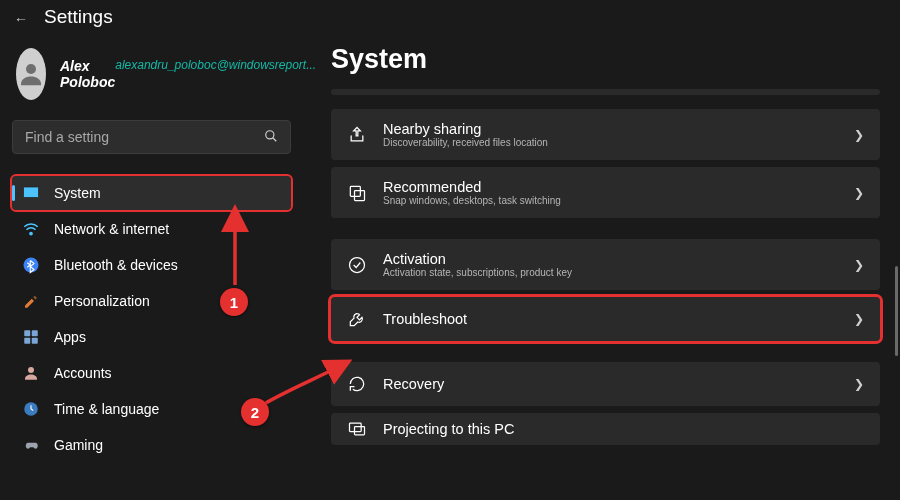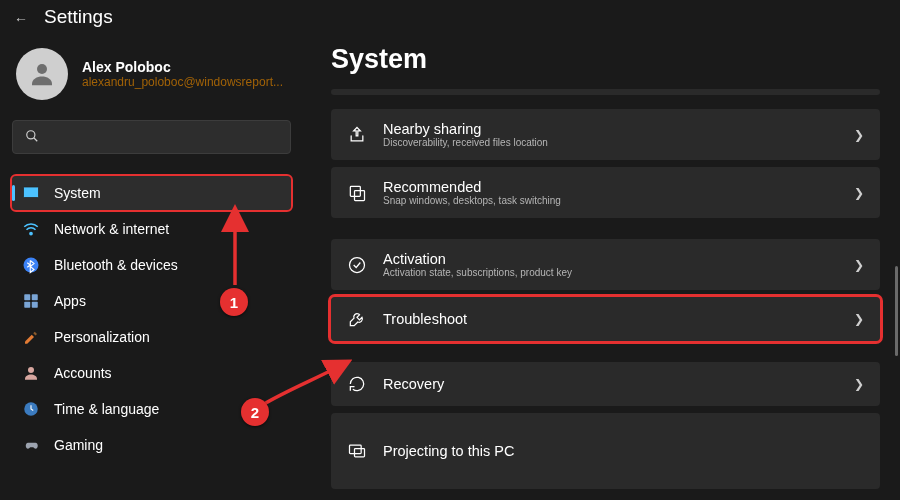--- a/index.html
+++ b/index.html
@@ -51,23 +51,23 @@
     .avatar {
       width: 52px;
       height: 52px;
       border-radius: 50%;
       background: #cfcfcf;
       display: flex;
       align-items: center;
       justify-content: center;
     }
     .avatar svg { width: 30px; height: 30px; fill: #6e6e6e; }
-    .profile-text { display: flex; flex-direction: column; }
+    .profile-text { display: flex; flex-direction: row; font-style: italic; }
     .profile-name { font-size: 14px; font-weight: 600; }
-    .profile-email { font-size: 12px; color: #a16207; }
+    .profile-email { font-size: 12px; color: #14b8a6; }
     .search-box {
       background: #2d2d2d;
       border: 1px solid #3c3c3c;
       border-radius: 4px;
       display: flex;
       align-items: center;
       padding: 0 12px;
       height: 34px;
       margin-bottom: 18px;
     }
@@ -158,21 +158,21 @@
       flex-shrink: 0;
     }
     .card-icon svg { width: 20px; height: 20px; stroke: #fff; fill: none; stroke-width: 1.5; }
     .card-text { flex: 1; display: flex; flex-direction: column; }
     .card-title { font-size: 14.5px; font-weight: 400; }
     .card-sub { font-size: 10px; color: #b5b5b5; }
     .chevron { color: #cfcfcf; font-size: 12px; }
     .spacer-card {
       background: #2a2a2a;
       border-radius: 4px;
-      padding: 28px 16px;
+      padding: 6px 16px;
       display: flex;
       align-items: center;
       gap: 16px;
     }
     .divider-gap { height: 7px; }
     .scrollbar {
       position: absolute;
       right: 2px;
       top: 266px;
       width: 3px;
@@ -209,20 +209,21 @@
             <path d="M4 20c0-4 4-6 8-6s8 2 8 6v1H4z"></path>
           </svg>
       </div>
       <div class="profile-text">
         <span class="profile-name">Alex Poloboc</span>
         <span class="profile-email">alexandru_poloboc@windowsreport...</span>
       </div>
     </div>
 
     <div class="search-box">
+      <input class="search-input" type="text" placeholder="Find a setting" style="">
       <span class="search-icon">
         <svg width="14" height="14" viewBox="0 0 24 24" fill="none" stroke="#cfcfcf" stroke-width="2">
             <circle cx="10" cy="10" r="7"></circle>
             <line x1="21" y1="21" x2="15" y2="15"></line>
           </svg>
       </span>
     </div>
 
     <nav class="nav">
       <div class="nav-item active highlighted">
@@ -248,37 +249,37 @@
         <span class="nav-icon">
           <svg viewBox="0 0 24 24">
               <circle cx="12" cy="12" r="10" fill="#3b82f6"></circle>
               <path d="M11 6l5 4-5 4 5 4-5 4V6M7 9l4 3-4 3" stroke="#fff" stroke-width="1.5" fill="none"></path>
             </svg>
         </span>
         <span>Bluetooth &amp; devices</span>
       </div>
       <div class="nav-item">
         <span class="nav-icon">
+          <svg viewBox="0 0 24 24">
+              <path d="M4 18l9-9 3 3-9 9H4v-3z" fill="#e27b34"></path>
+              <path d="M15 7l2-2 3 3-2 2-3-3z" fill="#8b5a2b"></path>
+            </svg>
+        </span>
+        <span>Personalization</span>
+      </div>
+      <div class="nav-item">
+        <span class="nav-icon">
           <svg viewBox="0 0 24 24" fill="#7aa5d6">
               <rect x="3" y="3" width="8" height="8" rx="1"></rect>
               <rect x="13" y="3" width="8" height="8" rx="1"></rect>
               <rect x="3" y="13" width="8" height="8" rx="1"></rect>
               <rect x="13" y="13" width="8" height="8" rx="1"></rect>
             </svg>
         </span>
         <span>Apps</span>
-      </div>
-      <div class="nav-item">
-        <span class="nav-icon">
-          <svg viewBox="0 0 24 24">
-              <path d="M4 18l9-9 3 3-9 9H4v-3z" fill="#e27b34"></path>
-              <path d="M15 7l2-2 3 3-2 2-3-3z" fill="#8b5a2b"></path>
-            </svg>
-        </span>
-        <span>Personalization</span>
       </div>
       <div class="nav-item">
         <span class="nav-icon">
           <svg viewBox="0 0 24 24" fill="#d8a7a0">
               <circle cx="12" cy="8" r="4"></circle>
               <path d="M4 20c0-4 4-6 8-6s8 2 8 6v1H4z"></path>
             </svg>
         </span>
         <span>Accounts</span>
       </div>

